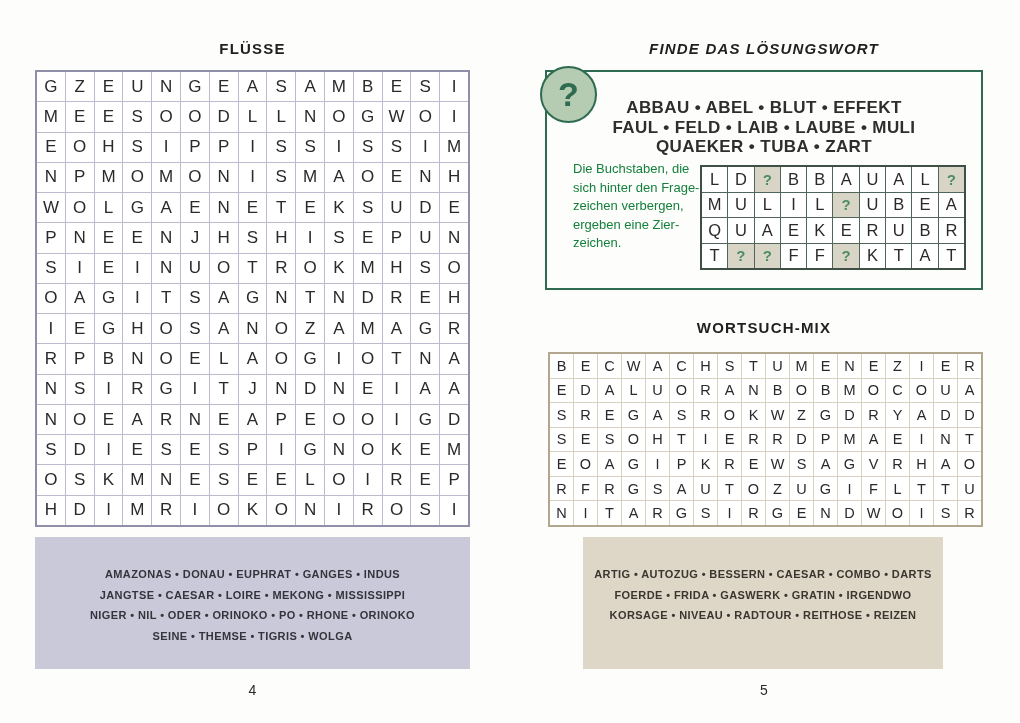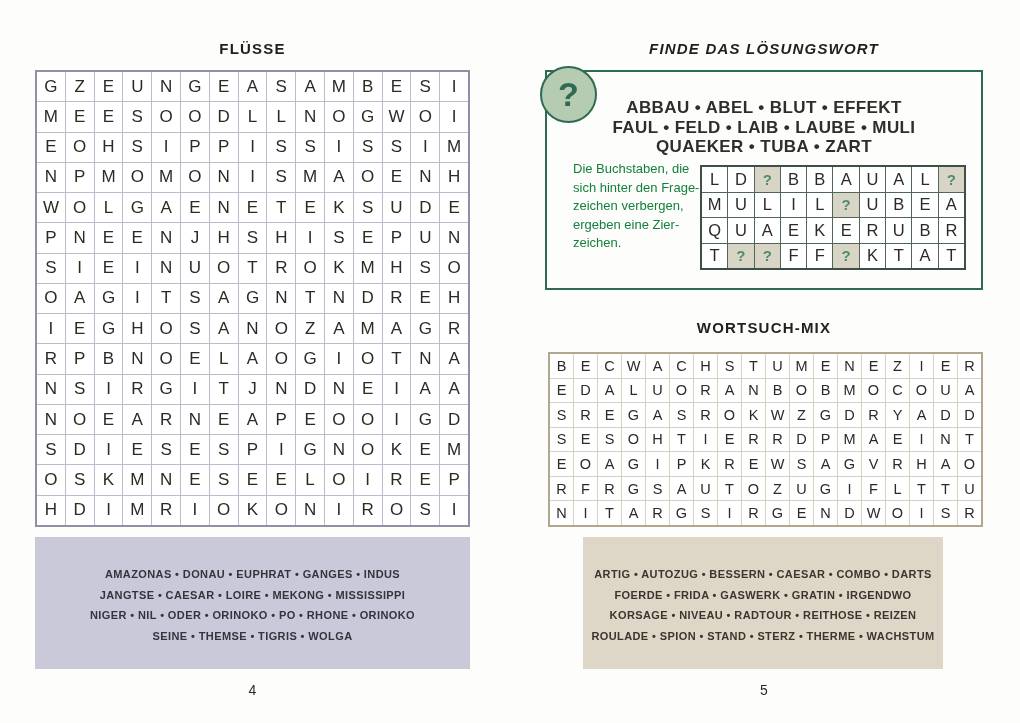--- a/index.html
+++ b/index.html
@@ -534,18 +534,17 @@
       <div class="cell">O</div>
       <div class="cell">I</div>
       <div class="cell">S</div>
       <div class="cell">R</div>
     </div>
 
   <div class="abs wordbox beige">
       <div>ARTIG • AUTOZUG • BESSERN • CAESAR • COMBO • DARTS</div>
       <div>FOERDE • FRIDA • GASWERK • GRATIN • IRGENDWO</div>
       <div>KORSAGE • NIVEAU • RADTOUR • REITHOSE • REIZEN</div>
-      <div>ROULADE • SPION • STAND • STERZ • THERME • WACHSTUM</div>
     </div>
 
   <div class="abs pagenum" style="left:545px;top:682px;width:438px;">5</div>
 
 </div>
 
 </body></html>

